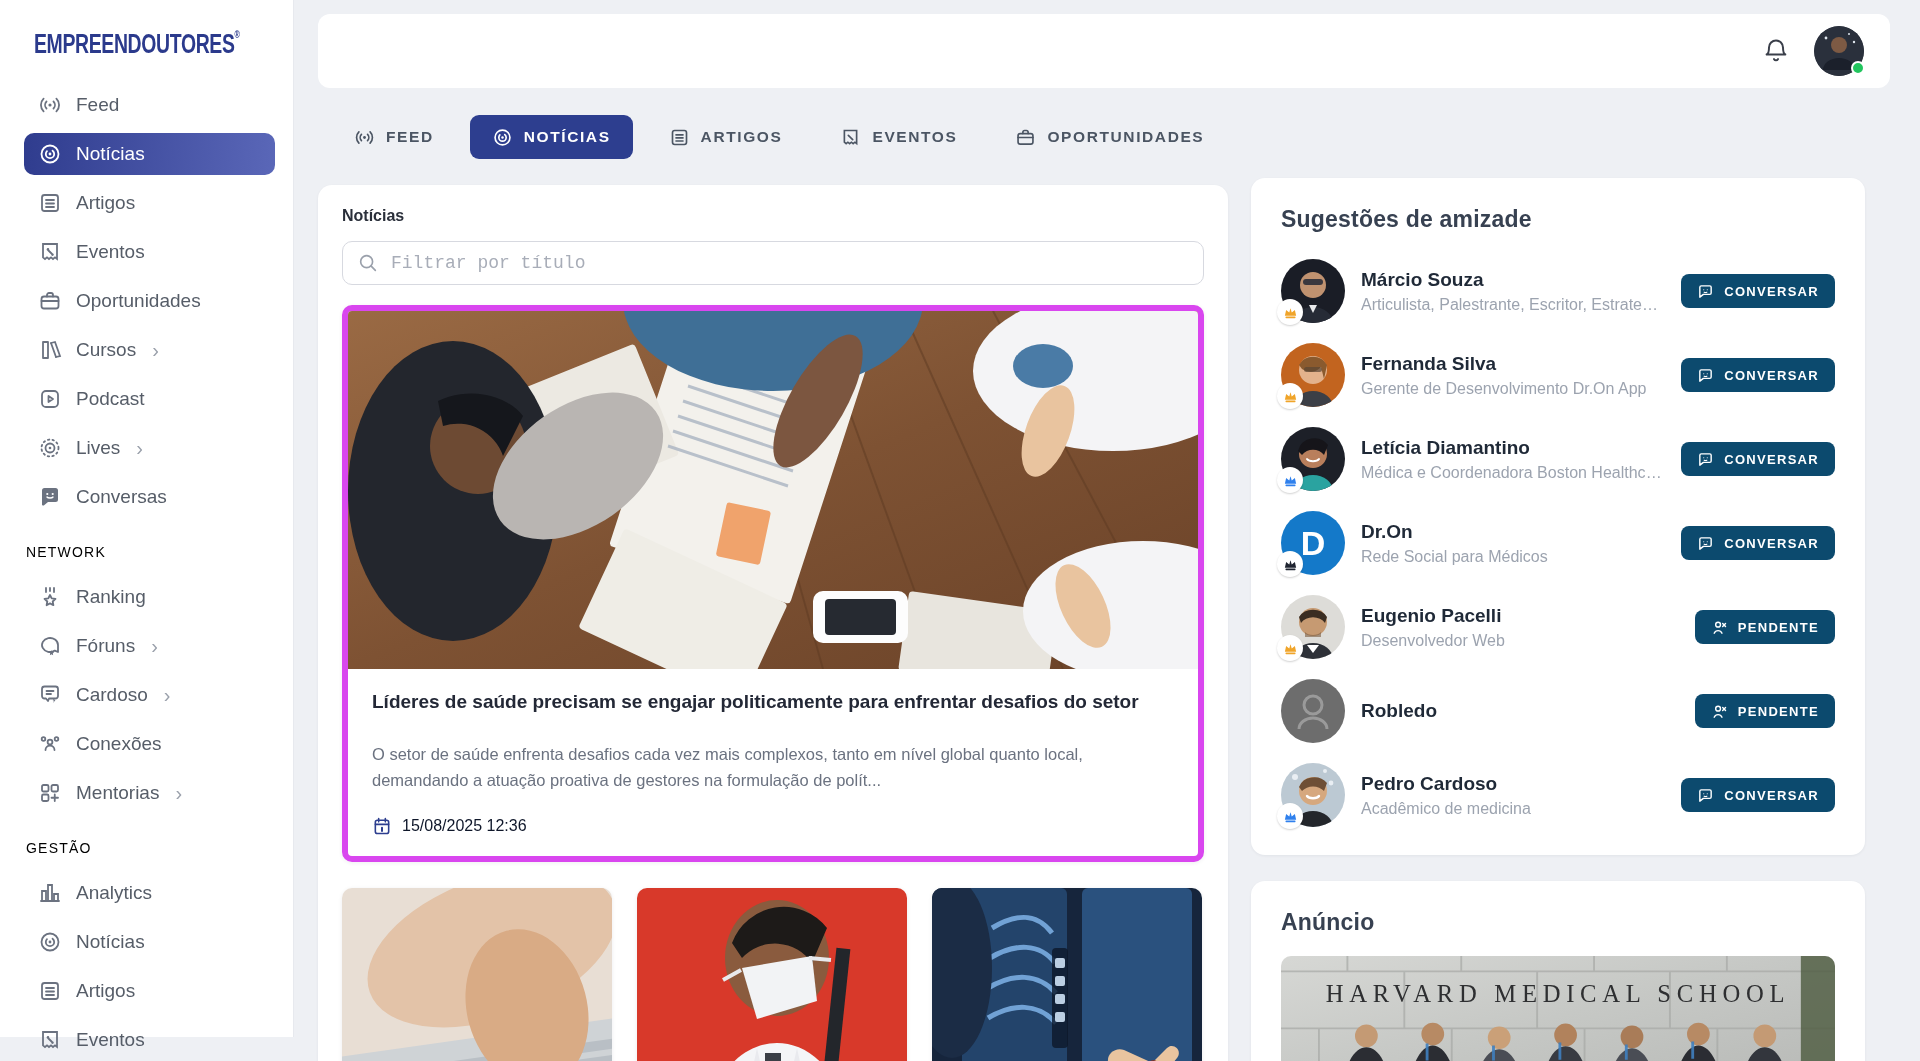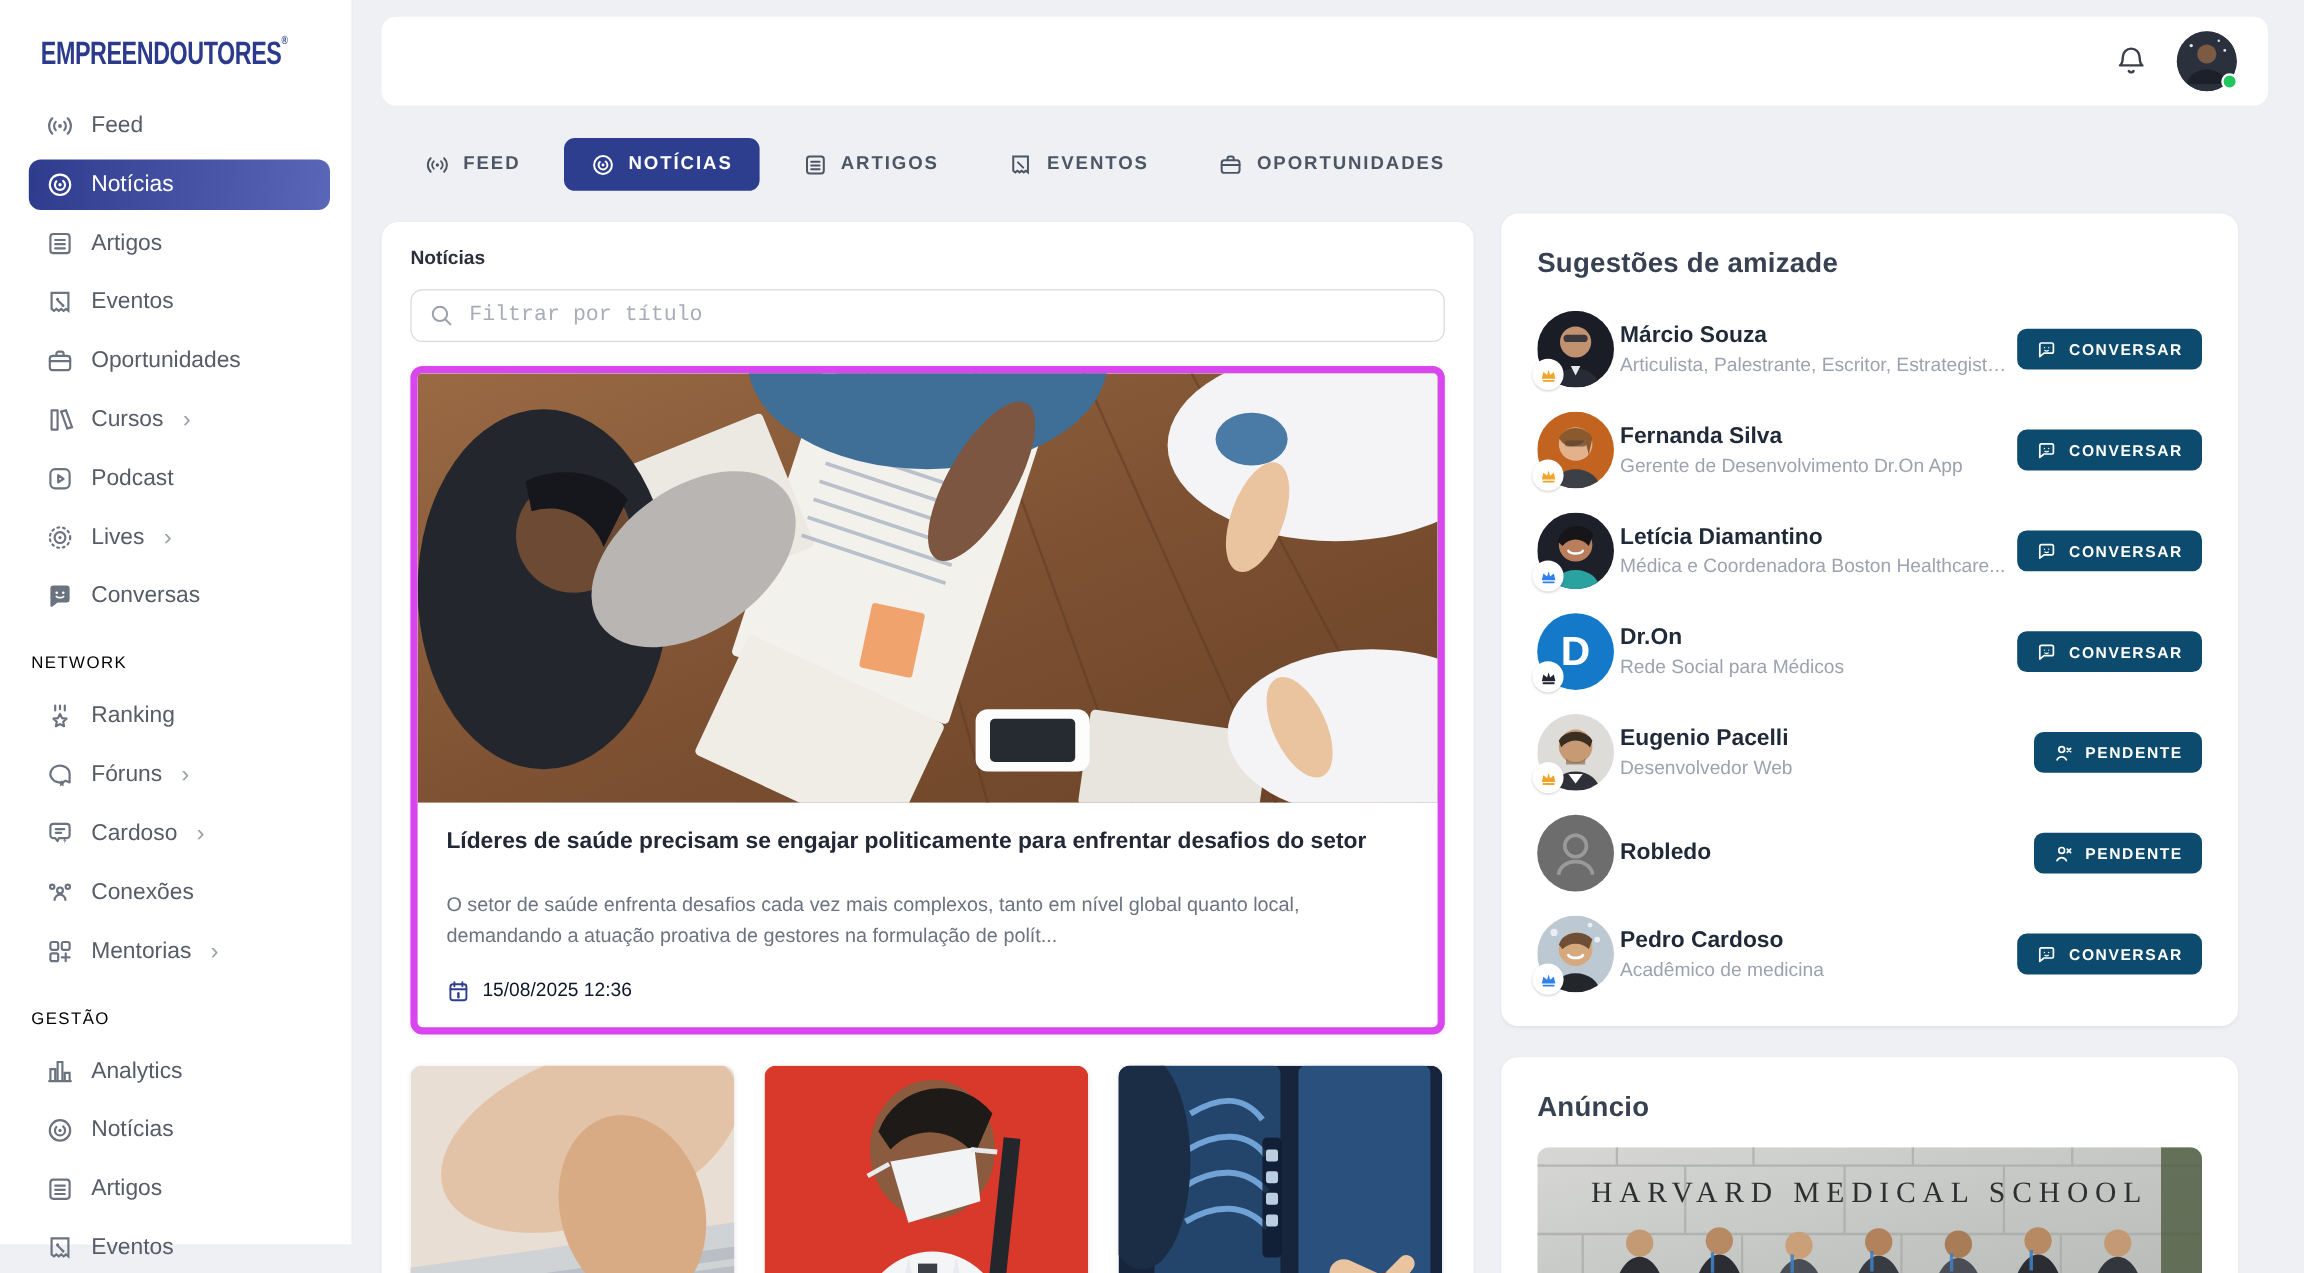--- a/index.html
+++ b/index.html
@@ -100,21 +100,21 @@
   }
   .thumb svg { width:100%; height:100%; display:block; }
   
   .right-col { position:absolute; left:1251px; top:178px; width:614px; }
   .card {
     background:#ffffff; border-radius:14px; box-shadow:0 1px 3px rgba(25,30,50,0.06);
     padding:28px 30px; margin-bottom:26px;
   }
   .card-heading { font-size:23px; font-weight:600; color:#374151; letter-spacing:0.2px; }
   .people { margin-top:26px; display:flex; flex-direction:column; gap:20px; }
-  .person { display:flex; align-items:center; gap:5px; }
+  .person { display:flex; align-items:center; gap:16px; }
   .avatar-wrap { position:relative; width:64px; height:64px; flex:0 0 64px; }
   .avatar { width:64px; height:64px; border-radius:50%; overflow:hidden; position:relative; }
   .badge {
     position:absolute; left:-4px; bottom:-2px; width:26px; height:26px; border-radius:50%;
     background:#ffffff; box-shadow:0 1px 2px rgba(0,0,0,0.18);
     display:flex; align-items:center; justify-content:center;
   }
   .badge svg { width:15px; height:15px; }
   .badge.orange { color:#f0a429; } .badge.blue { color:#2f80ed; } .badge.black { color:#1f2430; }
   .p-info { flex:1; min-width:0; }

